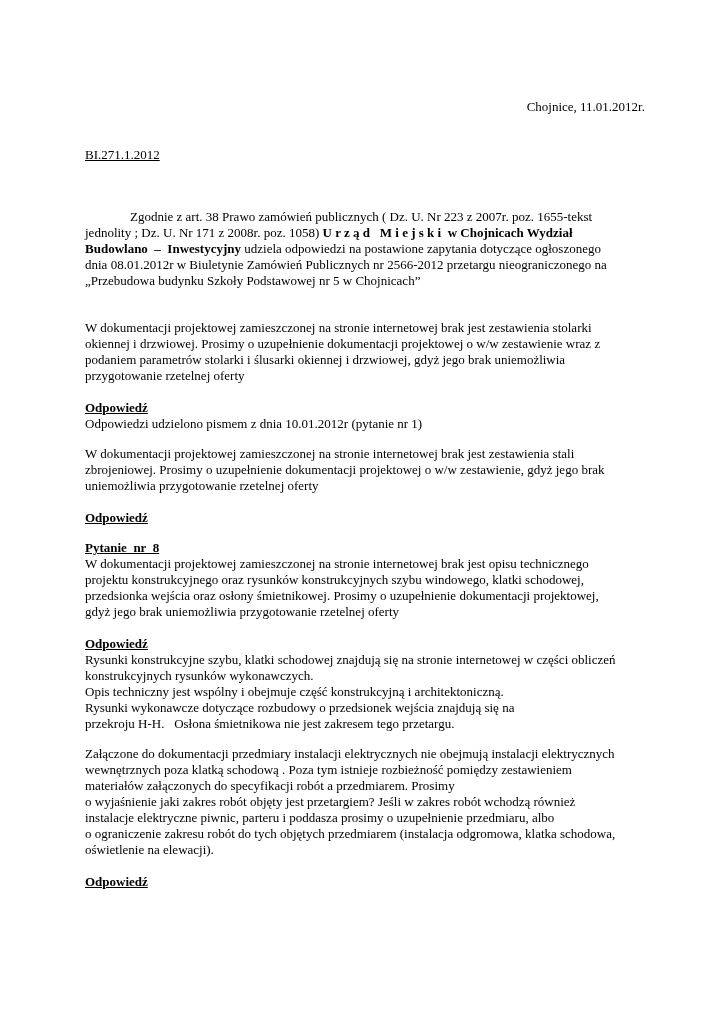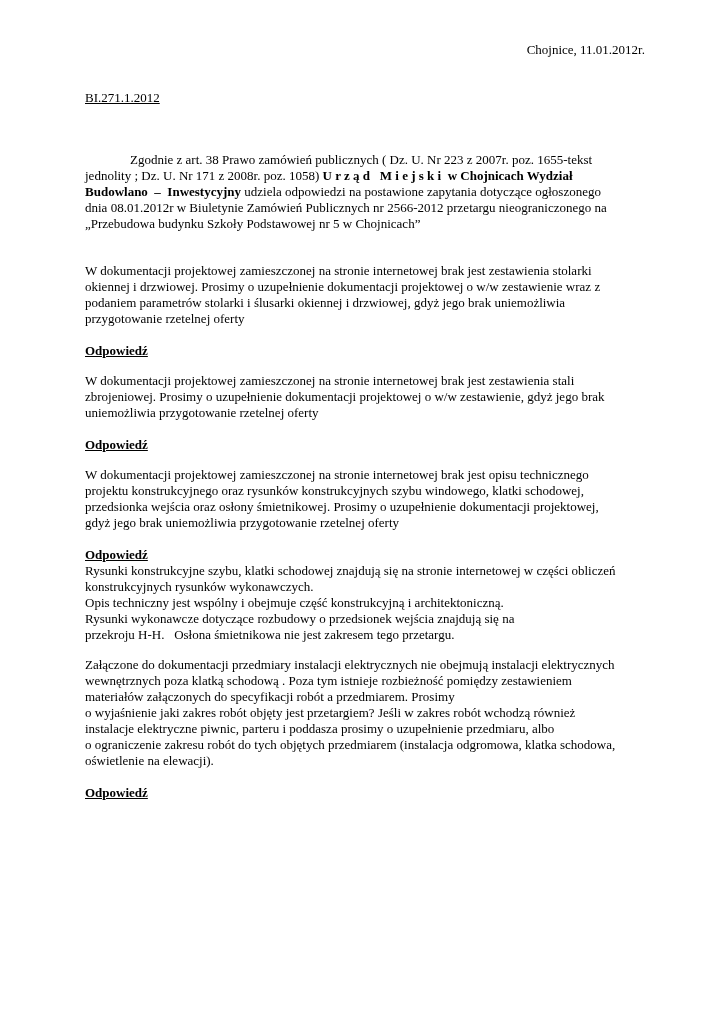--- a/index.html
+++ b/index.html
@@ -6,21 +6,21 @@
   .page {
     position: relative;
     width: 724px;
     height: 1024px;
     background: #ffffff;
     color: #000000;
     font-family: "Liberation Serif", "DejaVu Serif", serif;
     font-size: 13px;
     line-height: 16px;
     box-sizing: border-box;
-    padding: 42px 40px 0 85px;
+    padding: 99px 40px 0 85px;
     overflow: hidden;
   }
   .content { width: 592px; }
   .date-line {
     width: 560px;
     text-align: right;
     white-space: pre-wrap;
   }
   .ref-number {
     margin-top: 32px;
@@ -59,33 +59,35 @@
 dnia 08.01.2012r w Biuletynie Zamówień Publicznych nr 2566-2012 przetargu nieograniczonego na
 „Przebudowa budynku Szkoły Podstawowej nr 5 w Chojnicach”</span></p>
 
     <section class="qa first">
       <div class="q-text">W dokumentacji projektowej zamieszczonej na stronie internetowej brak jest zestawienia stolarki
 okiennej i drzwiowej. Prosimy o uzupełnienie dokumentacji projektowej o w/w zestawienie wraz z
 podaniem parametrów stolarki i ślusarki okiennej i drzwiowej, gdyż jego brak uniemożliwia
 przygotowanie rzetelnej oferty</div>
       <div class="a-block">
         <div class="a-head">Odpowiedź</div>
+        <div class="a-text">Odpowiedzi udzielono pismem z dnia 10.01.2012r (pytanie nr 1)</div>
       </div>
     </section>
 
     <section class="qa">
       <div class="q-text">W dokumentacji projektowej zamieszczonej na stronie internetowej brak jest zestawienia stali
 zbrojeniowej. Prosimy o uzupełnienie dokumentacji projektowej o w/w zestawienie, gdyż jego brak
 uniemożliwia przygotowanie rzetelnej oferty</div>
       <div class="a-block">
         <div class="a-head">Odpowiedź</div>
       </div>
     </section>
 
     <section class="qa">
+      <div class="q-head">Pytanie  nr  8</div>
       <div class="q-text">W dokumentacji projektowej zamieszczonej na stronie internetowej brak jest opisu technicznego
 projektu konstrukcyjnego oraz rysunków konstrukcyjnych szybu windowego, klatki schodowej,
 przedsionka wejścia oraz osłony śmietnikowej. Prosimy o uzupełnienie dokumentacji projektowej,
 gdyż jego brak uniemożliwia przygotowanie rzetelnej oferty</div>
       <div class="a-block">
         <div class="a-head">Odpowiedź</div>
         <div class="a-text">Rysunki konstrukcyjne szybu, klatki schodowej znajdują się na stronie internetowej w części obliczeń
 konstrukcyjnych rysunków wykonawczych.
 Opis techniczny jest wspólny i obejmuje część konstrukcyjną i architektoniczną.
 Rysunki wykonawcze dotyczące rozbudowy o przedsionek wejścia znajdują się na

